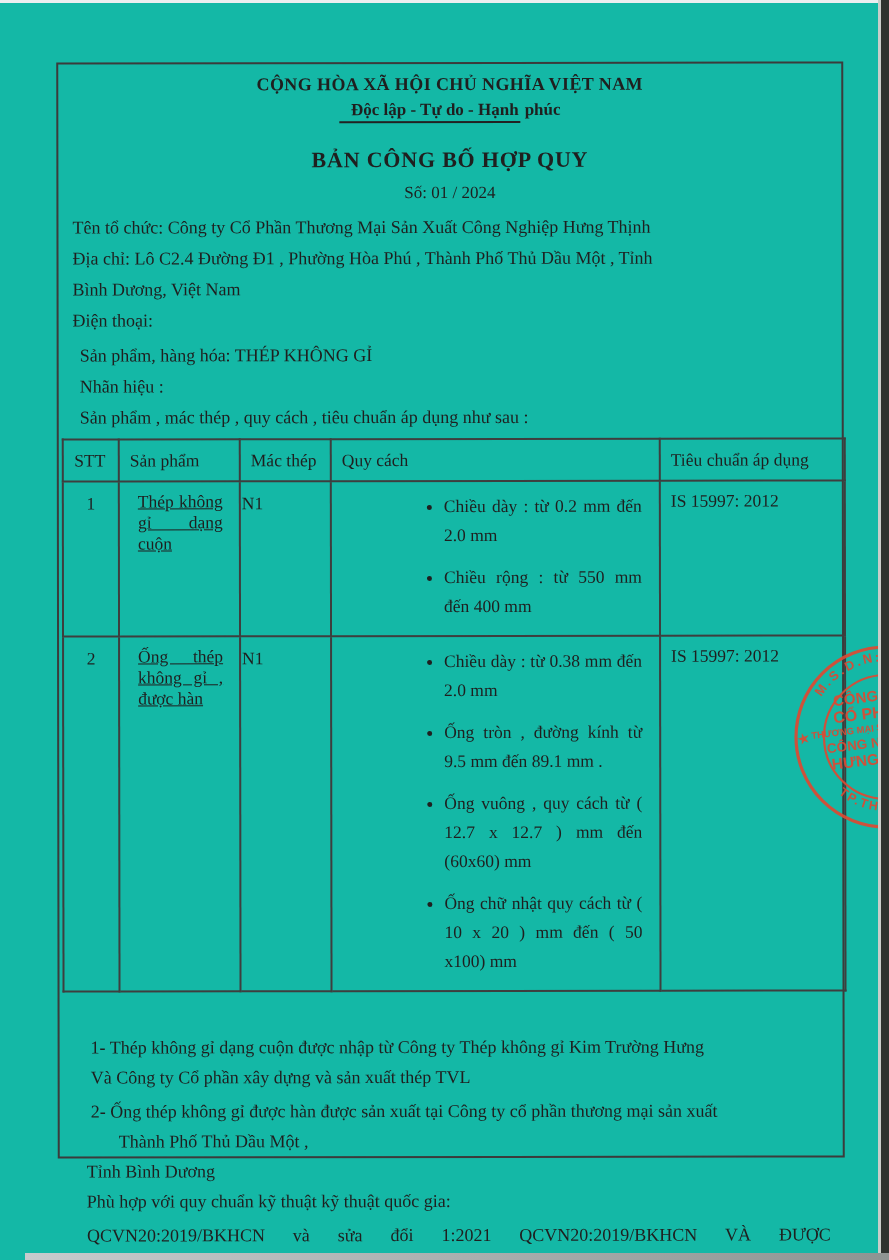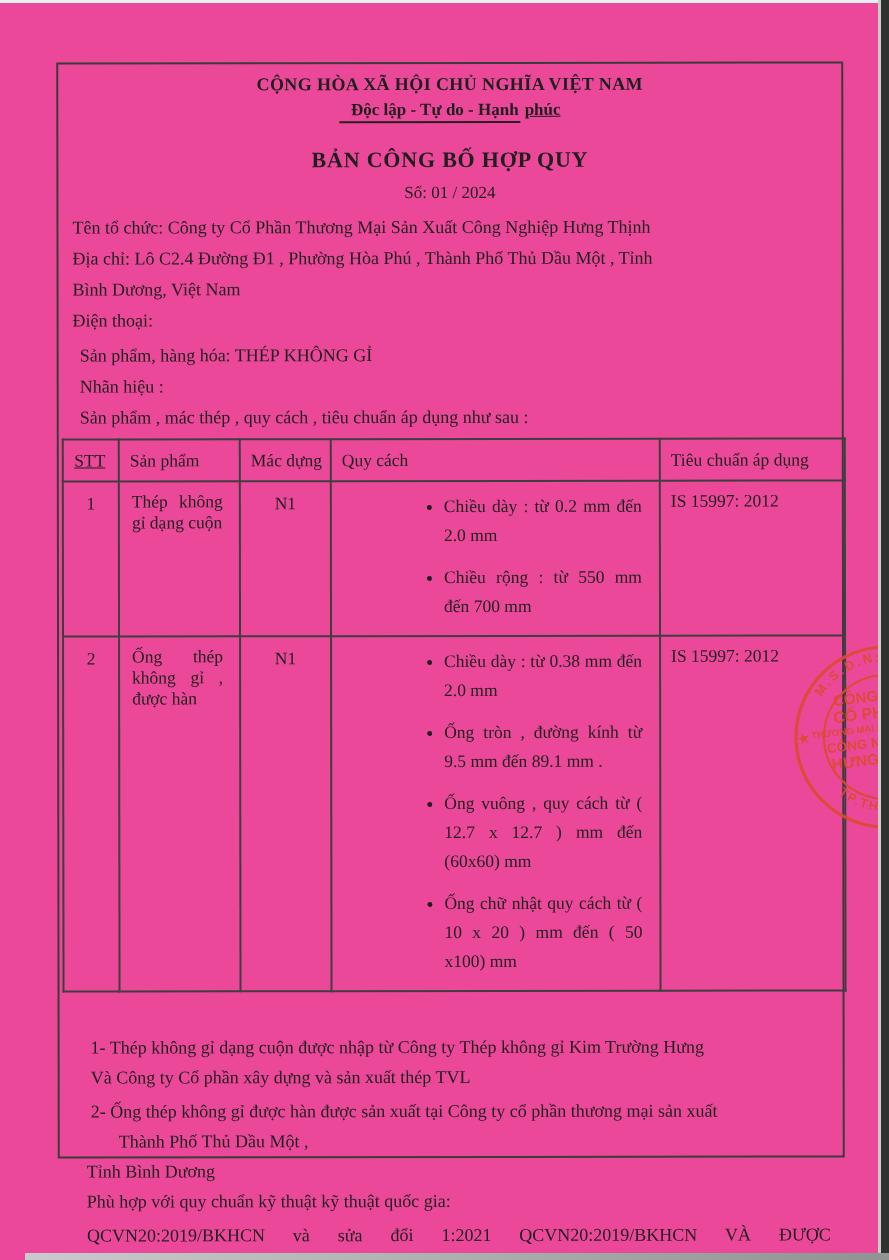--- a/index.html
+++ b/index.html
@@ -4,64 +4,64 @@
 <style>
   html,body { margin:0; padding:0; }
   body {
     width:889px; height:1260px;
     background:#ffffff;
     font-family:"Liberation Serif", serif;
     color:#1f1f1f;
     position:relative;
     overflow:hidden;
   }
-  .page { position:absolute; inset:0; background:#ec4899; }
+  .page { position:absolute; inset:0; background:#14b8a6; }
   .page-top-shade { position:absolute; left:0; top:0; width:889px; height:3px; background:#eceef0; }
 
   
   .frame {
     position:absolute; left:57px; top:62px;
     width:787px; height:1096px;
     border:2px solid #3b3b3b;
     box-sizing:border-box;
     transform:rotate(-0.08deg);
     background:transparent;
   }
 
   .nat-header { text-align:center; padding-top:10px; }
   .nat-line1 { font-size:18px; font-weight:bold; letter-spacing:0.4px; }
   .nat-line2 { font-size:17px; font-weight:bold; margin-top:5px; }
   .nat-line2 .u { border-bottom:2px solid #222; padding:0 2px 2px 12px; }
-  .nat-line2 .tail { padding-left:4px;text-decoration:underline; }
+  .nat-line2 .tail { padding-left:4px; }
 
   .doc-title { text-align:center; font-size:22px; font-weight:bold; letter-spacing:0.8px; margin:27px 0 0 0; }
   .doc-number { text-align:center; font-size:17px; margin-top:10px; }
 
   .org { margin:9px 10px 0 14px; font-size:18px; }
   .org p { margin:0; line-height:31px; }
   .org .ind { padding-left:7px; }
   .org .gap { margin-top:4px; }
   .bold { font-weight:normal; }
 
   table.spec {
     border-collapse:collapse;
     table-layout:fixed;
     width:782px;
     margin:5px 0 0 3px;
     font-size:17.5px;
   }
   table.spec th, table.spec td { border:2px solid #3e3e3e; font-weight:normal; }
   table.spec thead tr { height:42px; }
   table.spec th { text-align:left; padding:0 2px 0 10px; vertical-align:middle; }
-  table.spec th.c { text-align:center; padding-left:0;text-decoration:underline; }
+  table.spec th.c { text-align:center; padding-left:0; }
   tr.r1 { height:99px; }
   tr.r2 { height:225px; }
   td.stt { text-align:center; vertical-align:top; padding-top:11px; }
-  td.prod { vertical-align:top; padding:9px 16px 0 12px; text-align:justify; }
-  td.mac { text-align:center; vertical-align:top; padding-top:11px;font-family:Liberation Serif, serif; }
+  td.prod { vertical-align:top; padding:9px 16px 0 18px; text-align:justify;text-decoration:underline; }
+  td.mac { vertical-align:top; padding-top:11px;font-family:Liberation Serif, serif; }
   td.qc { vertical-align:top;padding-left:18px; }
   td.qc ul { margin:9px 8px 0 0; padding-left:94px; }
   td.qc li { margin-bottom:13px; text-align:justify; padding-right:8px; line-height:29px; }
   td.std { vertical-align:top; padding:9px 20px 0 10px; }
 
   .notes { margin:40px 10px 0 14px; font-size:18px; }
   .notes div { line-height:30px; }
   .n-ind1 { margin-left:17px; }
   .n-ind2 { margin-left:13px; }
   .n-hang { margin-left:45px; }
@@ -110,34 +110,34 @@
         <col style="width:56px">
           <col style="width:121px">
           <col style="width:91px">
           <col style="width:329px">
           <col style="width:185px">
       </colgroup>
       <thead>
         <tr>
           <th class="c">STT</th>
           <th>Sản phẩm</th>
-          <th>Mác dựng</th>
+          <th>Mác thép</th>
           <th>Quy cách</th>
           <th>Tiêu chuẩn áp dụng</th>
         </tr>
       </thead>
       <tbody>
         <tr class="r1">
           <td class="stt">1</td>
           <td class="prod">Thép không gỉ dạng cuộn</td>
           <td class="mac">N1</td>
           <td class="qc">
             <ul>
               <li>Chiều dày : từ 0.2 mm đến 2.0 mm</li>
-              <li>Chiều rộng : từ 550 mm đến 700 mm</li>
+              <li>Chiều rộng : từ 550 mm đến 400 mm</li>
             </ul>
           </td>
           <td class="std">IS 15997: 2012</td>
         </tr>
         <tr class="r2">
           <td class="stt">2</td>
           <td class="prod">Ống thép không gỉ , được hàn</td>
           <td class="mac">N1</td>
           <td class="qc">
             <ul>

